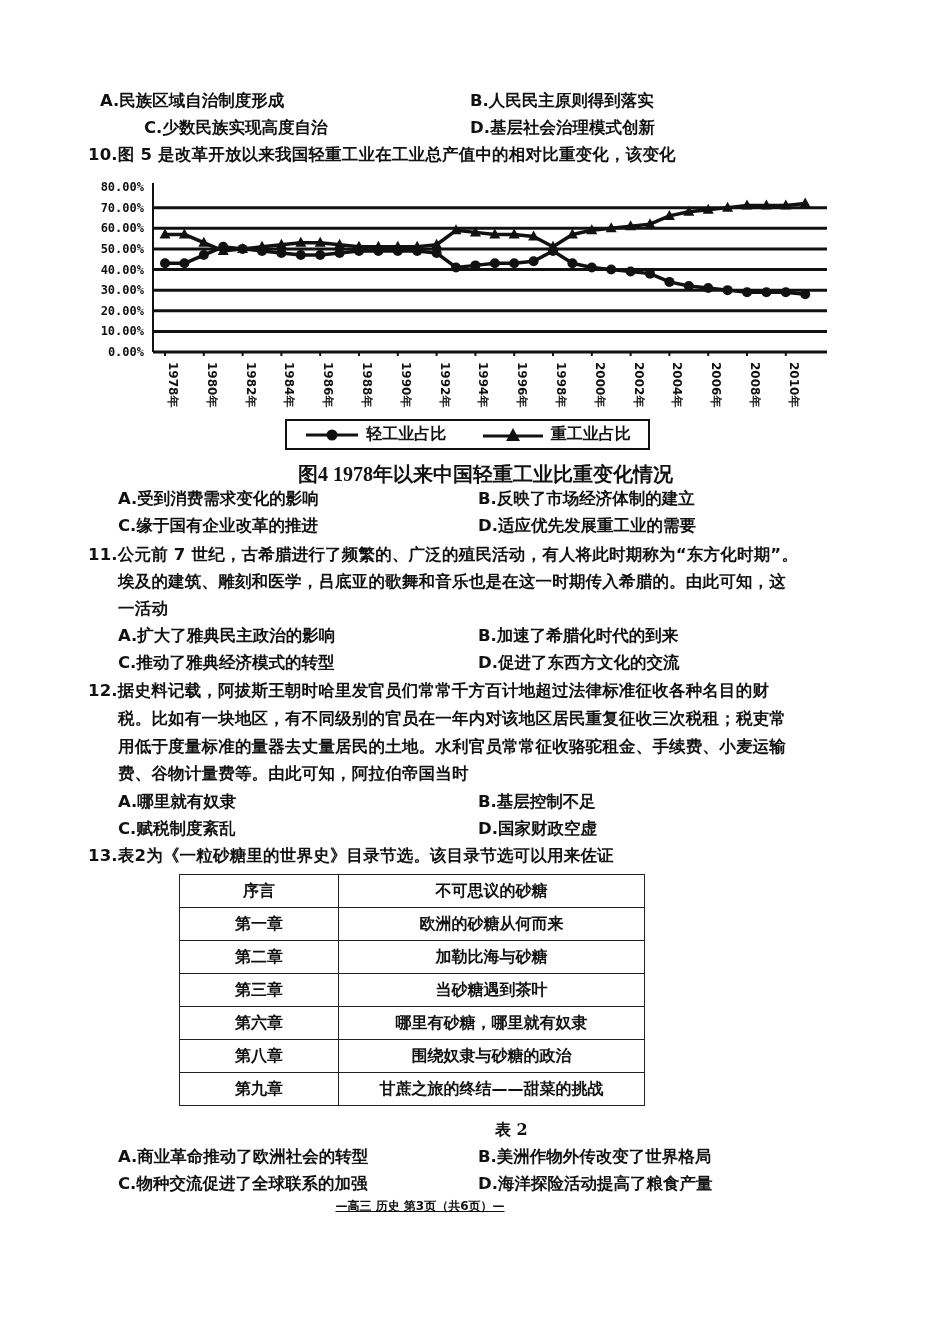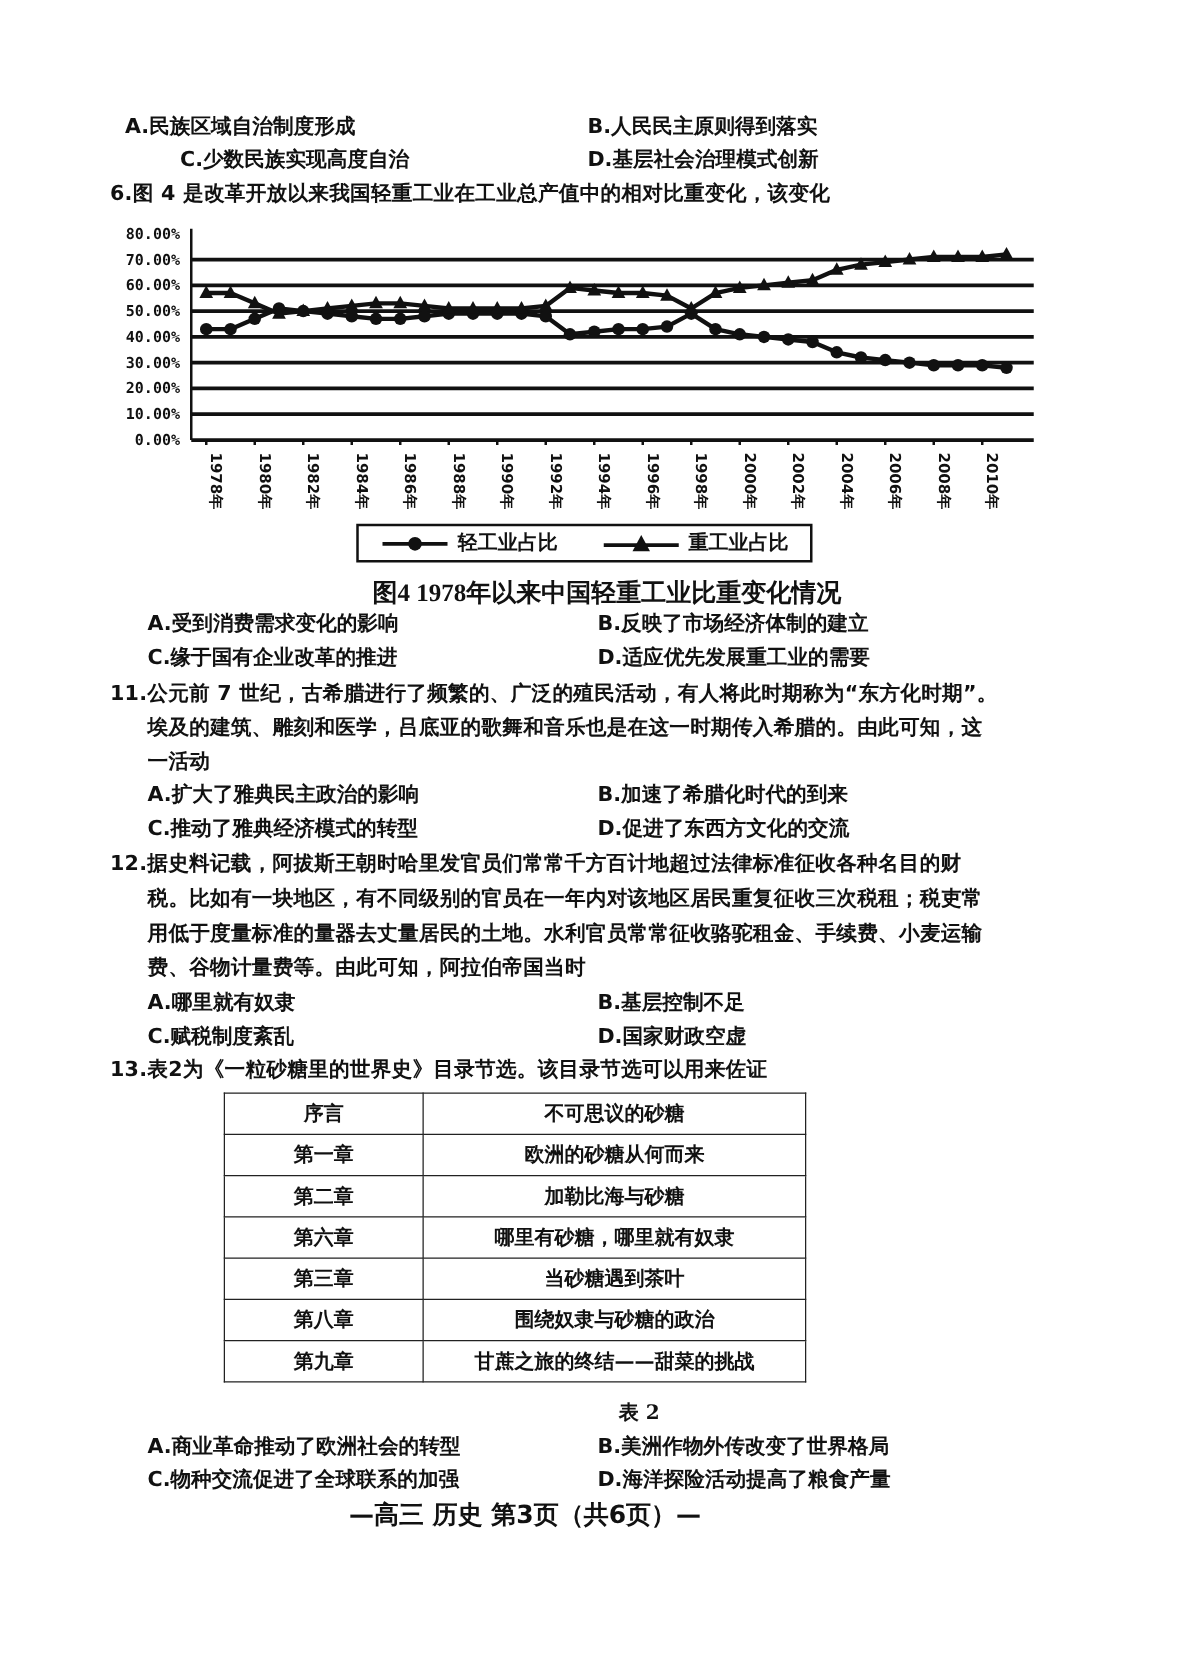--- a/index.html
+++ b/index.html
@@ -19,31 +19,31 @@
   }
   .legend-item { display: flex; align-items: center; gap: 6px; }
   .fig-caption { position: absolute; left: 298px; top: 461px; font-size: 20px; font-weight: 700; font-family: Liberation Serif, serif; }
   table.toc {
     position: absolute; left: 179px; top: 874px; width: 466px; border-collapse: collapse;
     font-size: 16px; font-weight: 600;
   }
   table.toc td { border: 1.8px solid #222; height: 32px; text-align: center; padding: 0; }
   table.toc td.c1 { width: 158px; }
   .table-caption { position: absolute; left: 459px; top: 1120px; font-size: 16px; font-weight: 700; font-family: "DejaVu Serif", serif; margin-left: 36px; }
-  .footer { position: absolute; left: 0; width: 840px; top: 1198px; text-align: center; font-size: 20px; font-weight: 700; }
+  .footer { position: absolute; left: 0; width: 840px; top: 1198px; text-align: center; font-size: 12px; font-weight: 700; text-decoration: underline; }
 </style>
 </head>
 <body>
 
 <div class="opt" style="left:100px;top:90px;">A.民族区域自治制度形成</div>
 <div class="opt" style="left:470px;top:90px;">B.人民民主原则得到落实</div>
 <div class="opt" style="left:100px;top:117px;margin-left:44px;">C.少数民族实现高度自治</div>
 <div class="opt" style="left:470px;top:117px;">D.基层社会治理模式创新</div>
 
-<div class="line" style="left:88px;top:144px;">6.图 4 是改革开放以来我国轻重工业在工业总产值中的相对比重变化，该变化</div>
+<div class="line" style="left:88px;top:144px;">10.图 5 是改革开放以来我国轻重工业在工业总产值中的相对比重变化，该变化</div>
 
 <div class="chart-wrap">
   <svg id="chart-svg" width="760" height="280">
       <text x="64" y="178" text-anchor="end" font-size="12" font-weight="700" font-family="DejaVu Sans Mono, monospace" fill="#111">0.00%</text>
       <line x1="73" y1="153.375" x2="747" y2="153.375" stroke="#111" stroke-width="3"></line>
       <text x="64" y="157.375" text-anchor="end" font-size="12" font-weight="700" font-family="DejaVu Sans Mono, monospace" fill="#111">10.00%</text>
       <line x1="73" y1="132.75" x2="747" y2="132.75" stroke="#111" stroke-width="3"></line>
       <text x="64" y="136.75" text-anchor="end" font-size="12" font-weight="700" font-family="DejaVu Sans Mono, monospace" fill="#111">20.00%</text>
       <line x1="73" y1="112.125" x2="747" y2="112.125" stroke="#111" stroke-width="3"></line>
       <text x="64" y="116.125" text-anchor="end" font-size="12" font-weight="700" font-family="DejaVu Sans Mono, monospace" fill="#111">30.00%</text>
@@ -216,26 +216,26 @@
       </tr>
     <tr>
         <td class="c1">第一章</td>
         <td>欧洲的砂糖从何而来</td>
       </tr>
     <tr>
         <td class="c1">第二章</td>
         <td>加勒比海与砂糖</td>
       </tr>
     <tr>
+        <td class="c1">第三章</td>
+        <td>当砂糖遇到茶叶</td>
+      </tr>
+    <tr>
         <td class="c1">第六章</td>
         <td>哪里有砂糖，哪里就有奴隶</td>
-      </tr>
-    <tr>
-        <td class="c1">第三章</td>
-        <td>当砂糖遇到茶叶</td>
       </tr>
     <tr>
         <td class="c1">第八章</td>
         <td>围绕奴隶与砂糖的政治</td>
       </tr>
     <tr>
         <td class="c1">第九章</td>
         <td>甘蔗之旅的终结——甜菜的挑战</td>
       </tr>
   </tbody>

